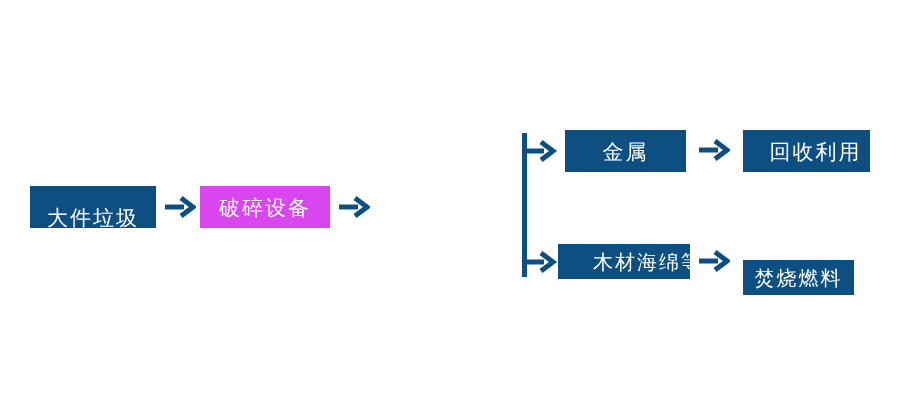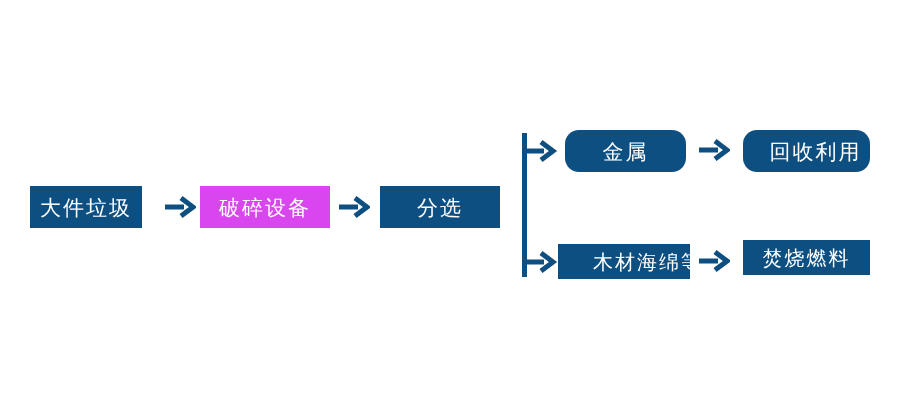--- a/index.html
+++ b/index.html
@@ -35,34 +35,34 @@
     line-height: 1;
     text-align: center;
   }
   .node.accent {
     background: #d10a24;
   }
 
   
   .node.row-main { height: 42px; font-size: 21px; }
   
-  .node.row-up   { height: 42px; font-size: 21px; border-radius: 14px; }
+  .node.row-up   { height: 42px; font-size: 21px; }
   
   .node.row-down { height: 35px; font-size: 20px; }
 
   
-  #node-bulky      { left: 30px;  top: 186px; width: 112px; }
+  #node-bulky      { left: 30px;  top: 186px; width: 126px; align-items: flex-end; }
   #node-crusher    { left: 200px; top: 186px; width: 130px; }
   #node-sorting    { left: 380px; top: 186px; width: 120px; }
 
   #node-metal      { left: 565px; top: 130px; width: 121px; }
   #node-recycle    { left: 743px; top: 130px; width: 127px; padding-left: 18px; }
 
   #node-wood       { left: 558px; top: 244px; width: 132px; }
-  #node-fuel       { left: 743px; top: 240px; width: 127px; text-align: center; }
+  #node-fuel       { left: 743px; top: 260px; width: 111px; text-align: center; }
 
   
   .arrow {
     position: absolute;
     display: block;
   }
   #arrow-1 { left: 164px; top: 196px; }
   #arrow-2 { left: 338px; top: 196px; }
   #arrow-3 { left: 698px; top: 139px; }
   #arrow-4 { left: 698px; top: 250px; }
@@ -96,23 +96,20 @@
     <span>破碎设备</span>
   </div>
 
   <span class="arrow" id="arrow-2">
     <svg width="32" height="22" viewBox="0 0 32 22" aria-hidden="true">
       <path d="M1 11 H20" stroke="#0e4f82" stroke-width="5" fill="none"></path>
       <path d="M17 2 L29 11 L17 20" stroke="#0e4f82" stroke-width="5" fill="none" stroke-linecap="butt" stroke-linejoin="miter"></path>
     </svg>
   </span>
 
-  <div class="node row-main" id="node-sorting" style="background: rgb(14, 79, 130);">
-    <span>分选</span>
-  </div>
 
   <svg id="branch-connector" viewBox="0 0 60 170" aria-hidden="true">
 
     <path d="M14.5 13 V157" stroke="#0e4f82" stroke-width="5" fill="none"></path>
 
     <g>
       <path d="M14 31 H34" stroke="#0e4f82" stroke-width="5" fill="none"></path>
       <path d="M31 22 L43 31 L31 40" stroke="#0e4f82" stroke-width="5" fill="none" stroke-linejoin="miter"></path>
     </g>
 

